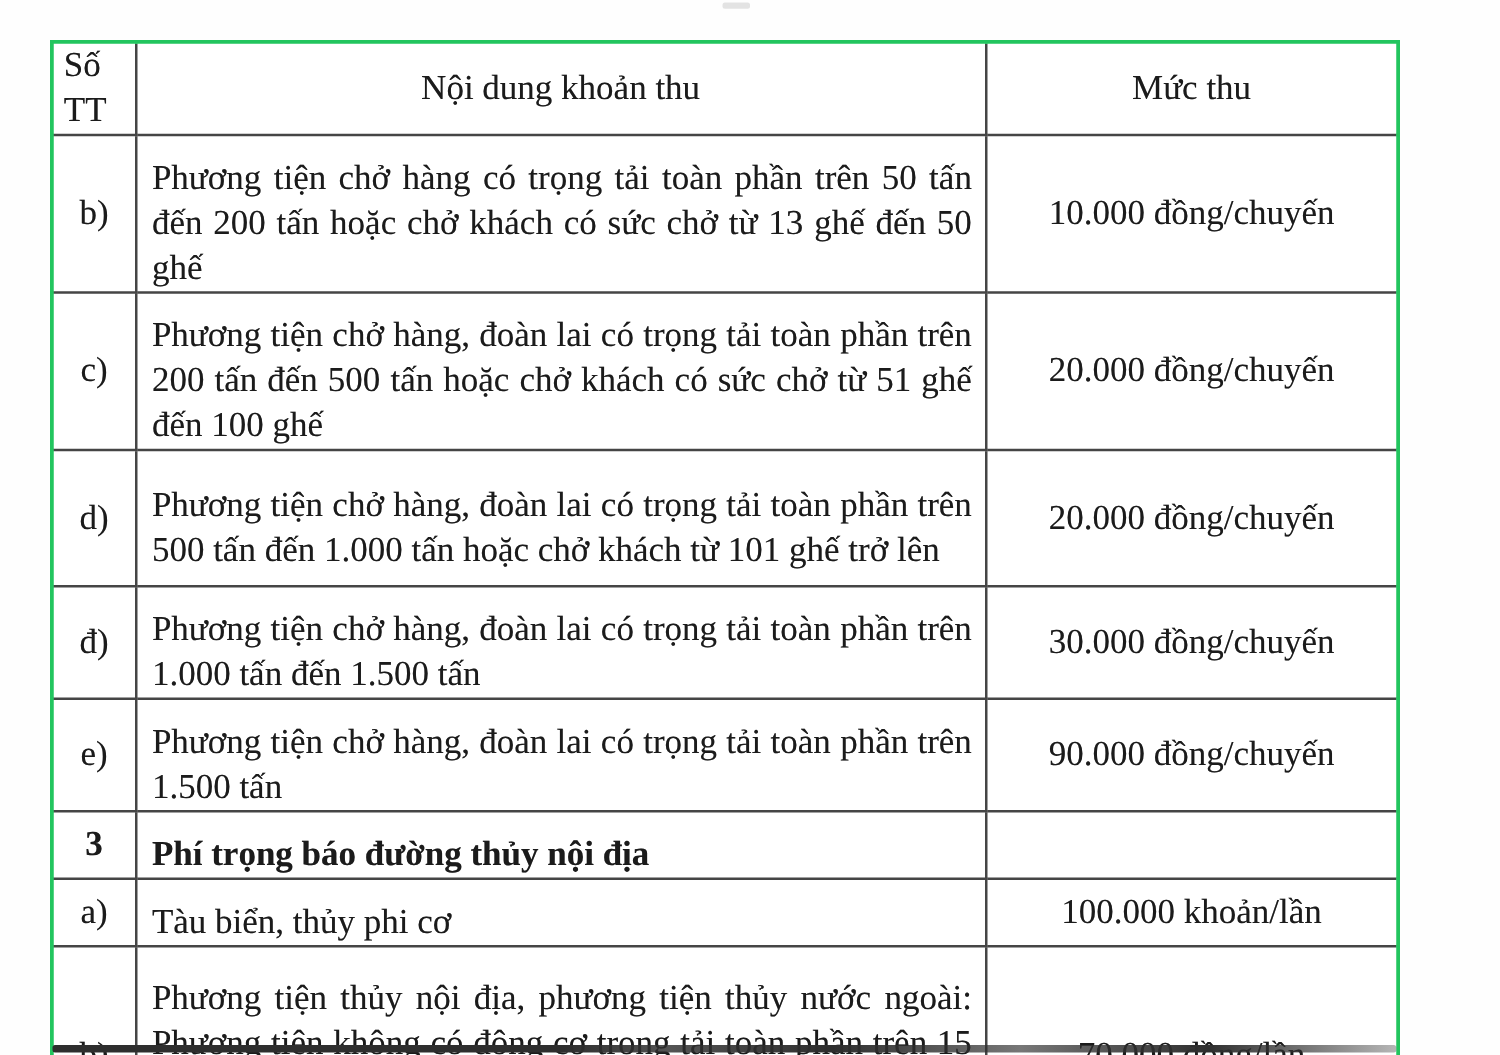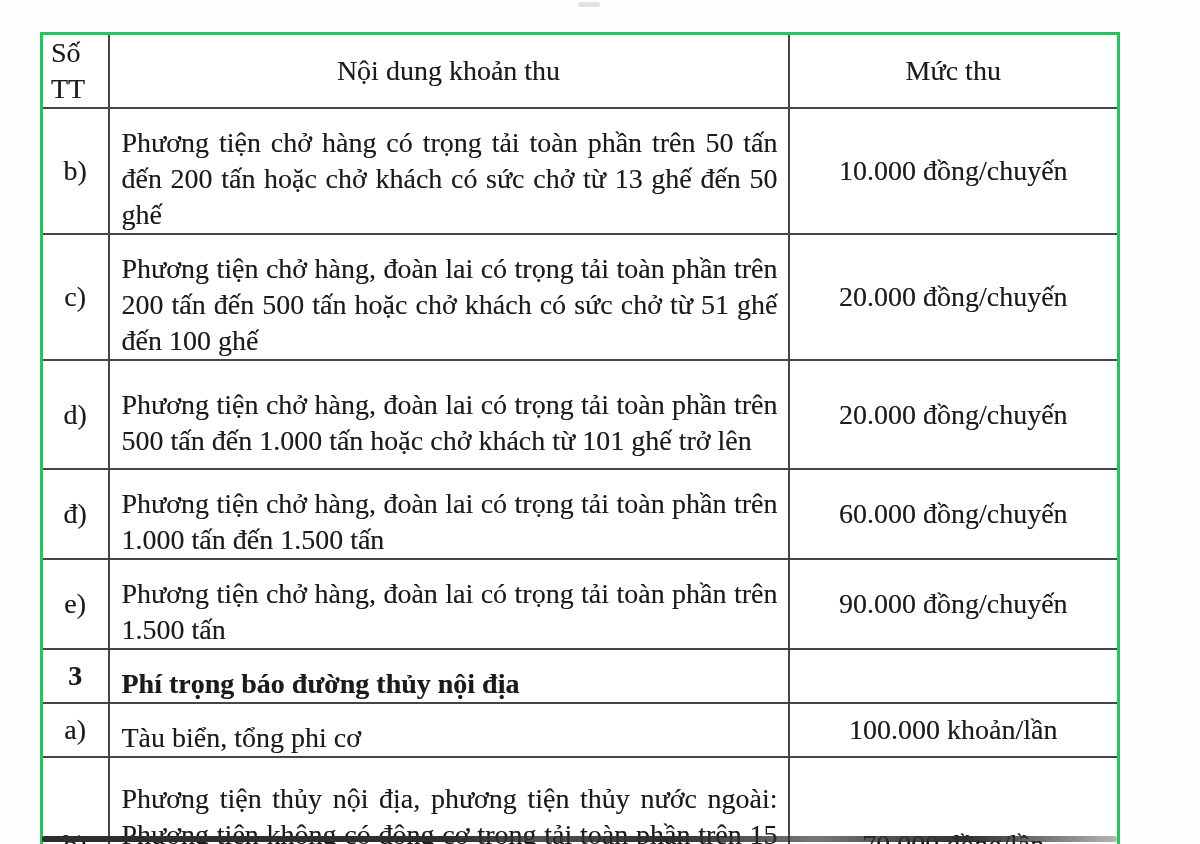--- a/index.html
+++ b/index.html
@@ -117,35 +117,35 @@
       <td class="cell-fee">20.000 đồng/chuyến</td>
     </tr>
     <tr style="height:109px">
       <td class="cell-no">d)</td>
       <td class="cell-content">Phương tiện chở hàng, đoàn lai có trọng tải toàn phần trên 500 tấn đến 1.000 tấn hoặc chở khách từ 101 ghế trở lên</td>
       <td class="cell-fee">20.000 đồng/chuyến</td>
     </tr>
     <tr style="height:73px">
       <td class="cell-no">đ)</td>
       <td class="cell-content">Phương tiện chở hàng, đoàn lai có trọng tải toàn phần trên 1.000 tấn đến 1.500 tấn</td>
-      <td class="cell-fee">60.000 đồng/chuyến</td>
+      <td class="cell-fee">30.000 đồng/chuyến</td>
     </tr>
     <tr style="height:72px">
       <td class="cell-no">e)</td>
       <td class="cell-content">Phương tiện chở hàng, đoàn lai có trọng tải toàn phần trên 1.500 tấn</td>
       <td class="cell-fee">90.000 đồng/chuyến</td>
     </tr>
     <tr style="height:38px" class="section-row">
       <td class="cell-no">3</td>
       <td class="cell-content">Phí trọng báo đường thủy nội địa</td>
       <td class="cell-fee"></td>
     </tr>
     <tr style="height:38px">
       <td class="cell-no">a)</td>
-      <td class="cell-content">Tàu biển, tổng phi cơ</td>
+      <td class="cell-content">Tàu biển, thủy phi cơ</td>
       <td class="cell-fee">100.000 khoản/lần</td>
     </tr>
     <tr style="height:177px">
       <td class="cell-no">b)</td>
       <td class="cell-content">Phương tiện thủy nội địa, phương tiện thủy nước ngoài: Phương tiện không có động cơ trọng tải toàn phần trên 15 tấn; Phương tiện có động cơ tổng công suất máy chính trên 15 sức ngựa, phương tiện có sức chở trên 12 người</td>
       <td class="cell-fee">70.000 đồng/lần</td>
     </tr>
   </tbody>
     </table>
 

